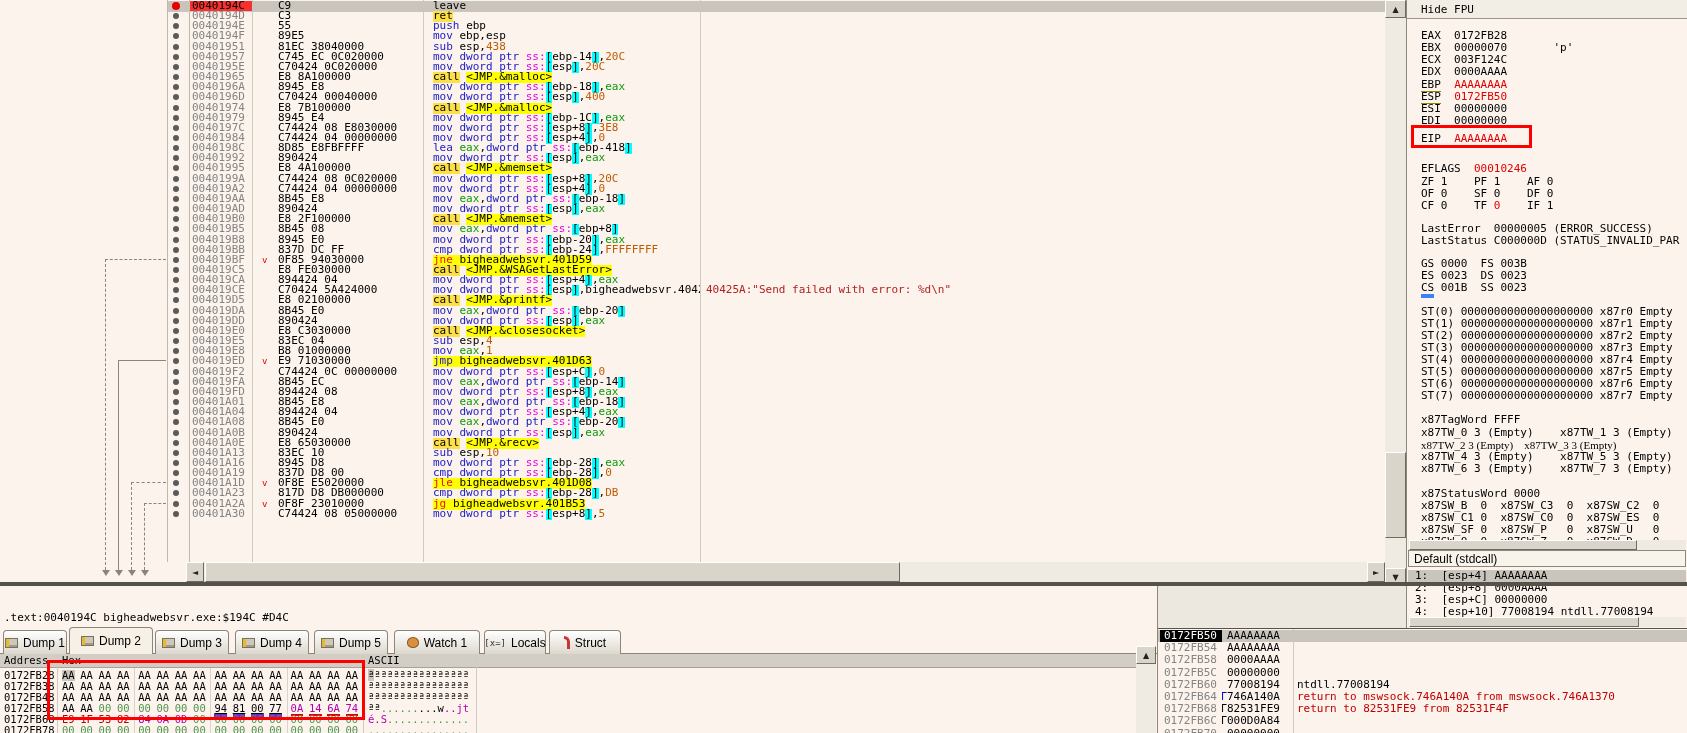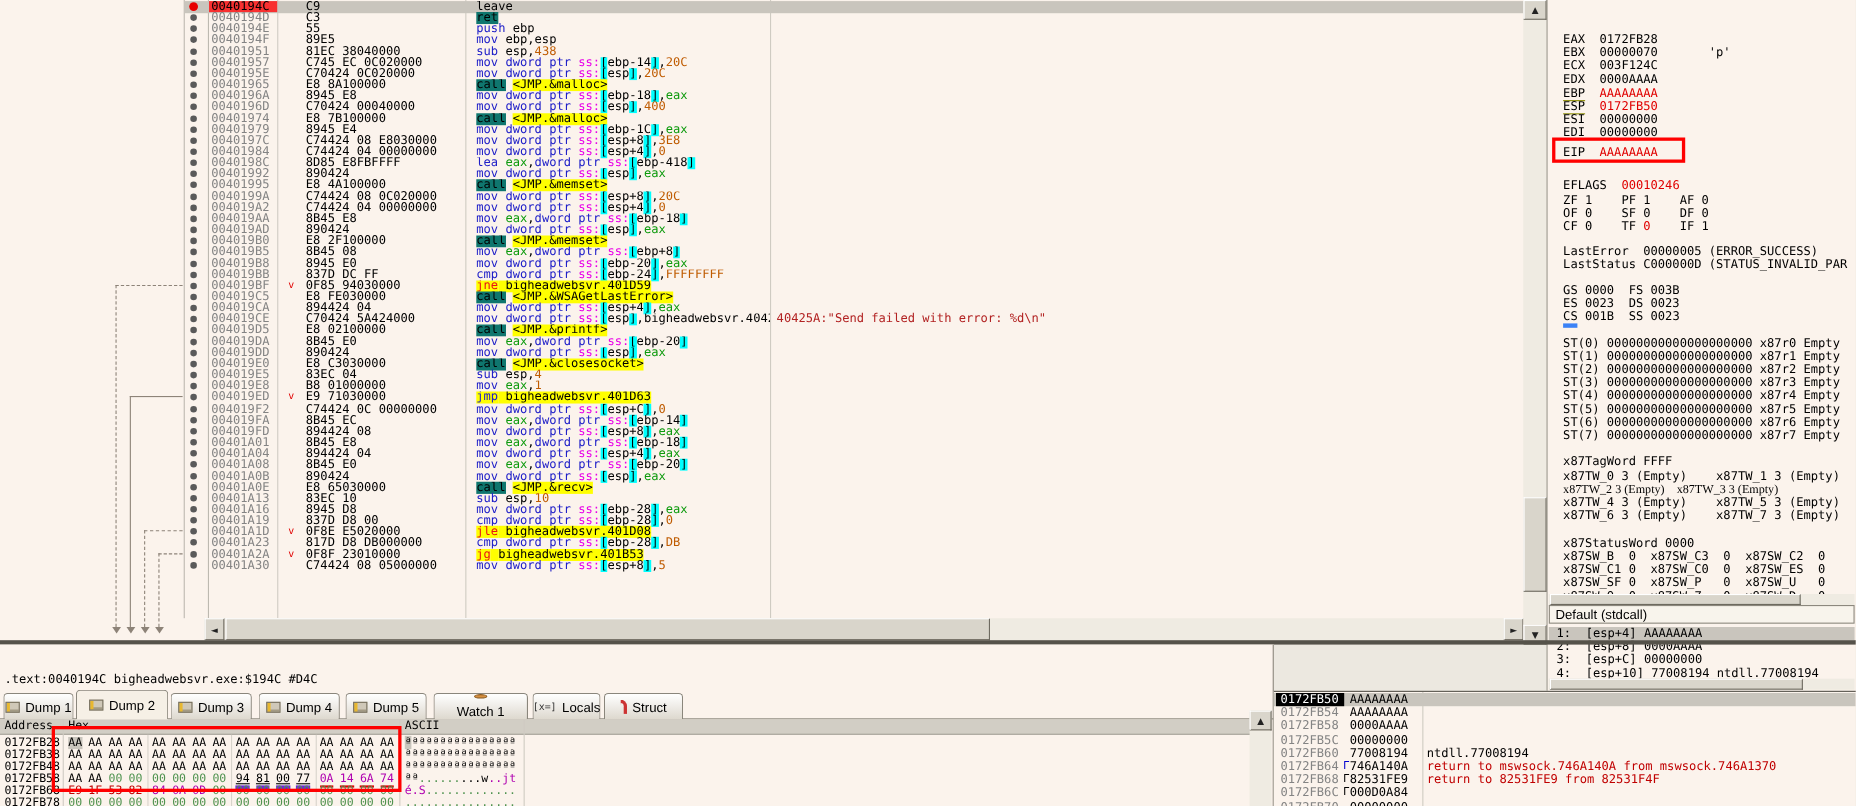--- a/index.html
+++ b/index.html
@@ -22,21 +22,21 @@
   .drow .da.eip { left:190px; width:62px; background:#f83030; color:#000; padding-left:2px; }
   .drow.sel .da { color:#000; }
   .drow .vmark { position:absolute; left:262px; color:#e00000; font-size:9px; top:0px; }
   .drow .db { position:absolute; left:278px; color:#000; }
   .drow .cwrap { position:absolute; left:424px; width:276px; height:11px; overflow:hidden; }
   .drow .code { position:absolute; left:9px; white-space:pre; }
   .drow .cmt { position:absolute; left:706px; white-space:pre; }
   .tk-k { color:#000; } .tk-m { color:#2020c8; } .tk-r { color:#0c9a0c; }
   .tk-n { color:#bf5b00; } .tk-s { color:#e800e8; }
   .tk-br { background:#00ffff; color:#000; }
-  .tk-cy { background:#0f766e; color:#000;text-align:center; }
+  .tk-cy { background:#fde047; color:#000;text-align:center; }
   .tk-y  { background:#ffff00; color:#000; }
   .tk-yr { background:#ffff00; color:#e81414; }
   .tk-ym { background:#ffff00; color:#2020c8; }
   .tk-c  { color:#b22222; }
   .jline { position:absolute; border-left:1px dashed #8d8378; width:0; }
   .jline.solid { border-left-style:solid; }
   .jhoriz { position:absolute; border-top:1px dashed #8d8378; height:0; }
   .jhoriz.solid { border-top-style:solid; }
   .jhead { position:absolute; width:0; height:0; border-left:4px solid transparent; border-right:4px solid transparent; border-top:6px solid #8d8378; }
 
@@ -192,20 +192,23 @@
   <div class="sb-btn" style="left:1367px;top:562px;width:18px;height:20px">►</div>
 </div>
 
 <div class="sb-track abs" style="left:1385px;top:0;width:21px;height:586px"></div>
 <div class="sb-btn abs" style="left:1385px;top:0;width:21px;height:18px">▲</div>
 <div class="sb-thumb abs" style="left:1385px;top:452px;width:21px;height:86px"></div>
 <div class="sb-btn abs" style="left:1385px;top:568px;width:21px;height:18px">▼</div>
 
 <div class="abs" id="regs-vline"></div>
 <div class="abs" id="regs-pane">
+  <div id="regs-header" class="mono">
+    <span>Hide FPU</span>
+  </div>
   <div id="regs-lines">
       <div class="rline mono" style="top: 30px;"><span>EAX  0172FB28</span></div>
       <div class="rline mono" style="top: 42px;"><span>EBX  00000070       'p'</span></div>
       <div class="rline mono" style="top: 54px;"><span>ECX  003F124C</span></div>
       <div class="rline mono" style="top: 66px;"><span>EDX  0000AAAA</span></div>
       <div class="rline mono" style="top: 79px;"><span class="u-olive">EBP</span><span>  </span><span class="rv-red">AAAAAAAA</span></div>
       <div class="rline mono" style="top: 91px;"><span class="u-olive">ESP</span><span>  </span><span class="rv-red">0172FB50</span></div>
       <div class="rline mono" style="top: 103px;"><span>ESI  00000000</span></div>
       <div class="rline mono" style="top: 115px;"><span>EDI  00000000</span></div>
       <div class="rline mono" style="top: 133px;"><span>EIP  </span><span class="rv-red">AAAAAAAA</span></div>
@@ -272,21 +275,21 @@
         <span>Dump 3</span>
       </div>
       <div class="tab sans" style="left: 235px; width: 74px;">
         <span class="icon-dump"></span>
         <span>Dump 4</span>
       </div>
       <div class="tab sans" style="left: 314px; width: 74px;">
         <span class="icon-dump"></span>
         <span>Dump 5</span>
       </div>
-      <div class="tab sans" style="left: 394px; width: 86px; flex-direction: column;">
+      <div class="tab sans" style="left: 394px; width: 86px;">
         <span class="icon-watch"></span>
         <span>Watch 1</span>
       </div>
       <div class="tab sans" style="left: 484px; width: 62px;">
         <span class="icon-locals">[x=]</span>
         <span>Locals</span>
       </div>
       <div class="tab sans" style="left: 549px; width: 72px;">
         <span class="icon-struct"></span>
         <span>Struct</span>

